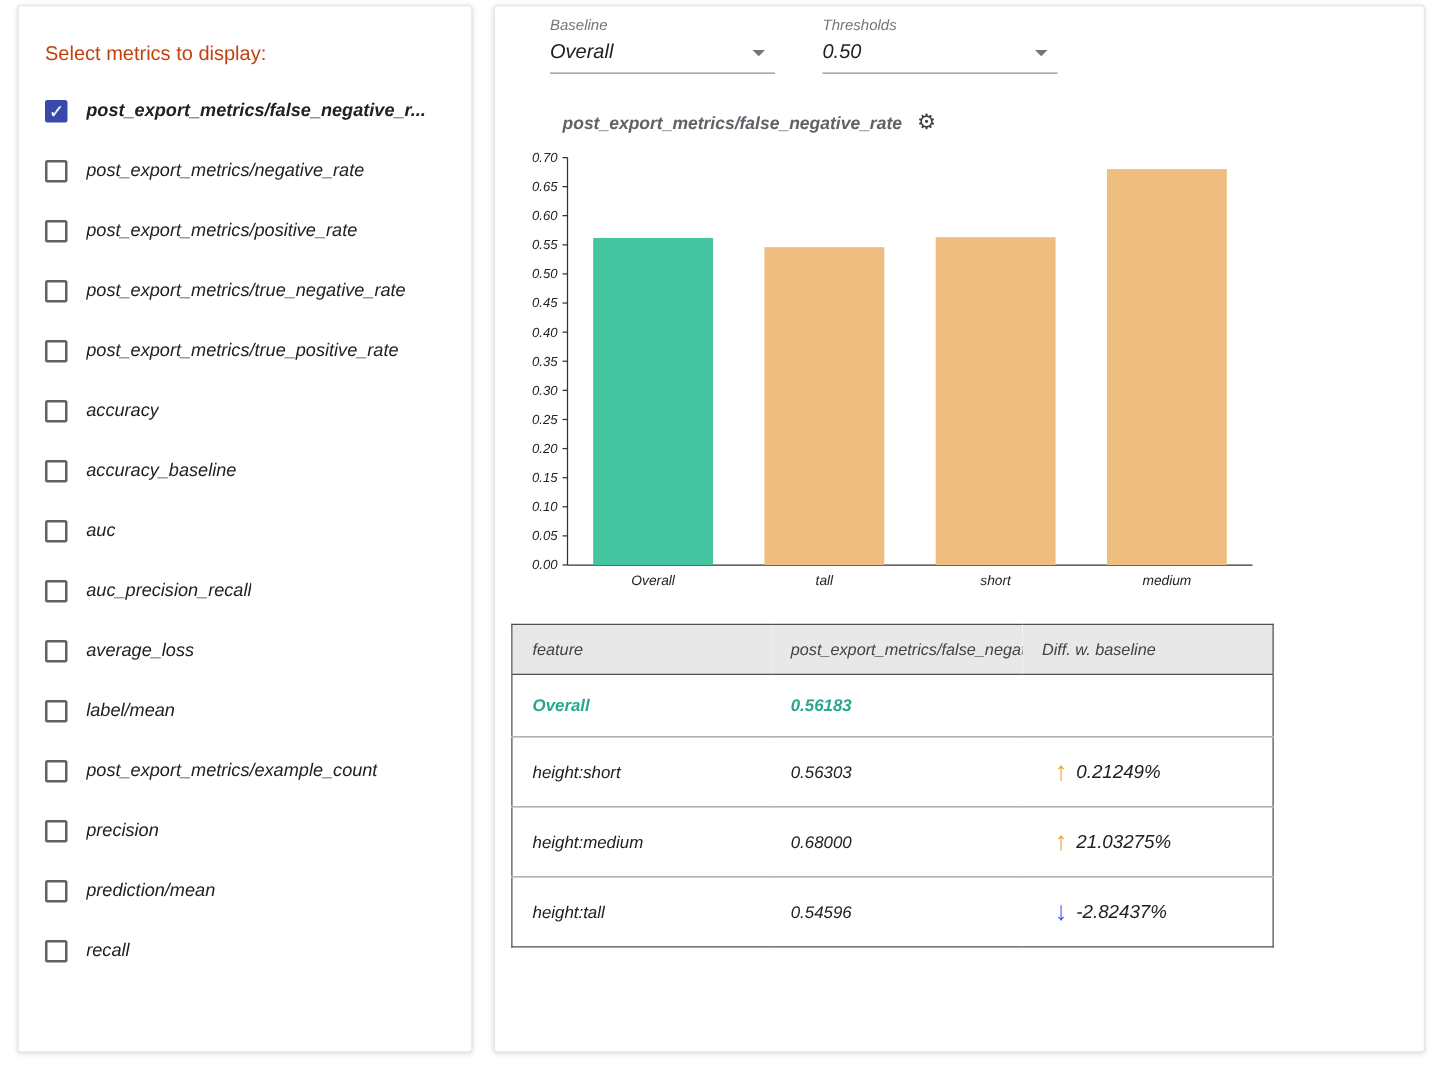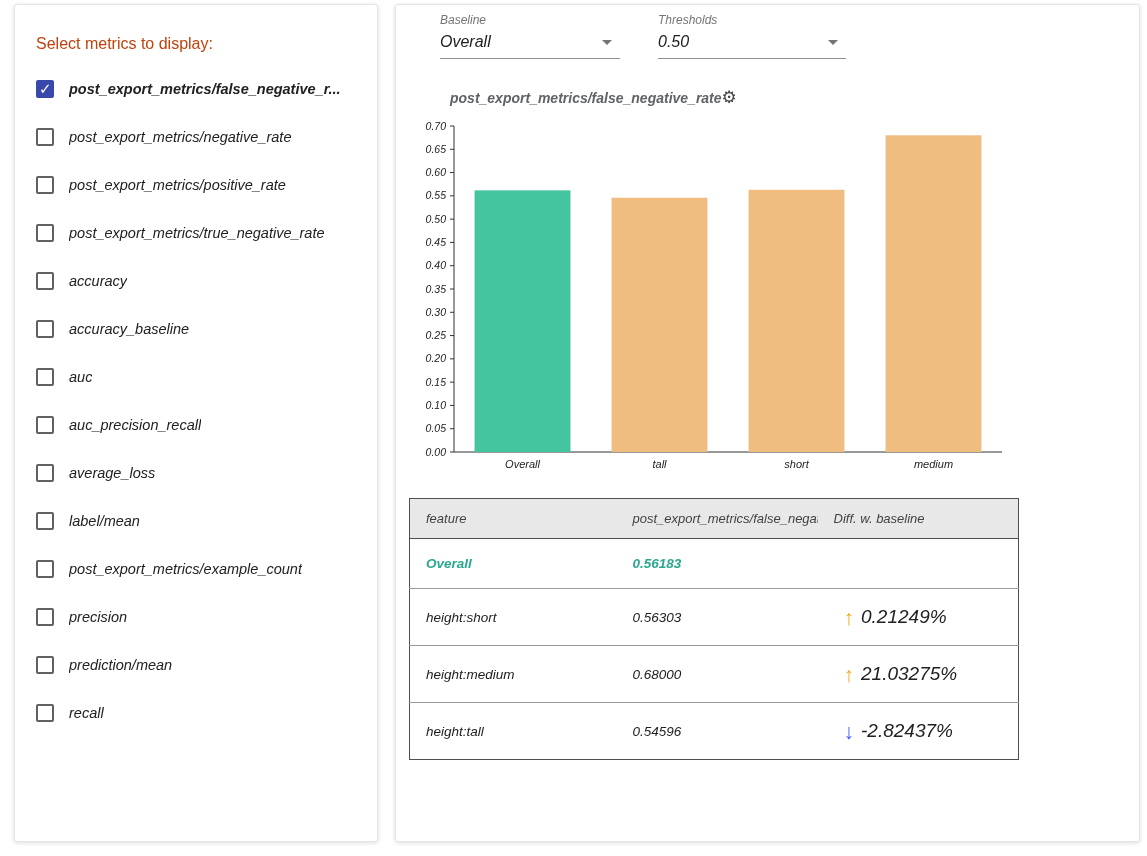--- a/index.html
+++ b/index.html
@@ -26,41 +26,41 @@
   .controls { display:flex; gap:38px; margin-left:32px; }
   .control-label { font-size:12px; color:#757575; margin-bottom:4px; }
   .select { display:flex; align-items:center; justify-content:space-between;
             border-bottom:1px solid #8f8f8f; padding:2px 4px 7px 0;
             font-size:16px; color:#212121; cursor:pointer; }
   .select-baseline { width:180px; }
   .select-thresholds { width:188px; }
   .caret { width:0; height:0; border-left:5px solid transparent; border-right:5px solid transparent;
            border-top:5px solid #757575; margin-right:4px; }
 
-  .chart-header { display:flex; align-items:center; gap:0; margin:30px 0 0 42px; }
+  .chart-header { display:flex; align-items:center; gap:12px; margin:30px 0 0 42px; }
   .chart-title { font-size:14px; font-weight:bold; color:#5f6368; }
   .gear { font-size:17px; color:#424242; cursor:pointer; line-height:1; }
 
   .chart-wrap { margin:12px 0 0 0; }
   svg text { font-family:"Liberation Sans","DejaVu Sans",sans-serif; }
 
   
   table.metrics-table { width:610px; margin:14px 0 0 1px; border-collapse:collapse;
                         border:1px solid #4f4f4f; table-layout:fixed; }
   .metrics-table th { background:#e8e8e8; text-align:left; font-weight:400;
                       font-size:13px; color:#424242; padding:12px 16px;
                       border-bottom:1px solid #4f4f4f; white-space:nowrap; overflow:hidden; }
   .metrics-table td { font-size:13.5px; color:#212121; padding:17px 16px; vertical-align:middle; }
   .metrics-table tbody tr + tr td { border-top:1px solid #9b9b9b; }
   .metrics-table col.c1 { width:34%; } .metrics-table col.c2 { width:33%; } .metrics-table col.c3 { width:33%; }
   tr.baseline-row td.feature-cell, tr.baseline-row td.value-cell { color:#29a88f; font-weight:bold; }
   .diff-cell { white-space:nowrap; }
   .diff-inner { display:inline-flex; align-items:center; gap:7px; padding-left:10px; }
   .diff-arrow { font-size:21px; line-height:1; font-weight:bold; }
-  .diff-text { font-size:19px; color:#212121; }
+  .diff-text { font-size:15px; color:#212121; }
 </style>
 </head>
 <body>
 
 <div class="page">
 
   <aside class="card left-panel">
     <div class="panel-title">Select metrics to display:</div>
     <div id="metric-list">
   <div class="metric-item selected">
@@ -77,20 +77,24 @@
   <div class="metric-item">
     <span class="checkbox"></span>
     <span class="metric-label">post_export_metrics/positive_rate</span>
   </div>
 
   <div class="metric-item">
     <span class="checkbox"></span>
     <span class="metric-label">post_export_metrics/true_negative_rate</span>
   </div>
 
+  <div class="metric-item">
+    <span class="checkbox"></span>
+    <span class="metric-label">post_export_metrics/true_positive_rate</span>
+  </div>
 
   <div class="metric-item">
     <span class="checkbox"></span>
     <span class="metric-label">accuracy</span>
   </div>
 
   <div class="metric-item">
     <span class="checkbox"></span>
     <span class="metric-label">accuracy_baseline</span>
   </div>

